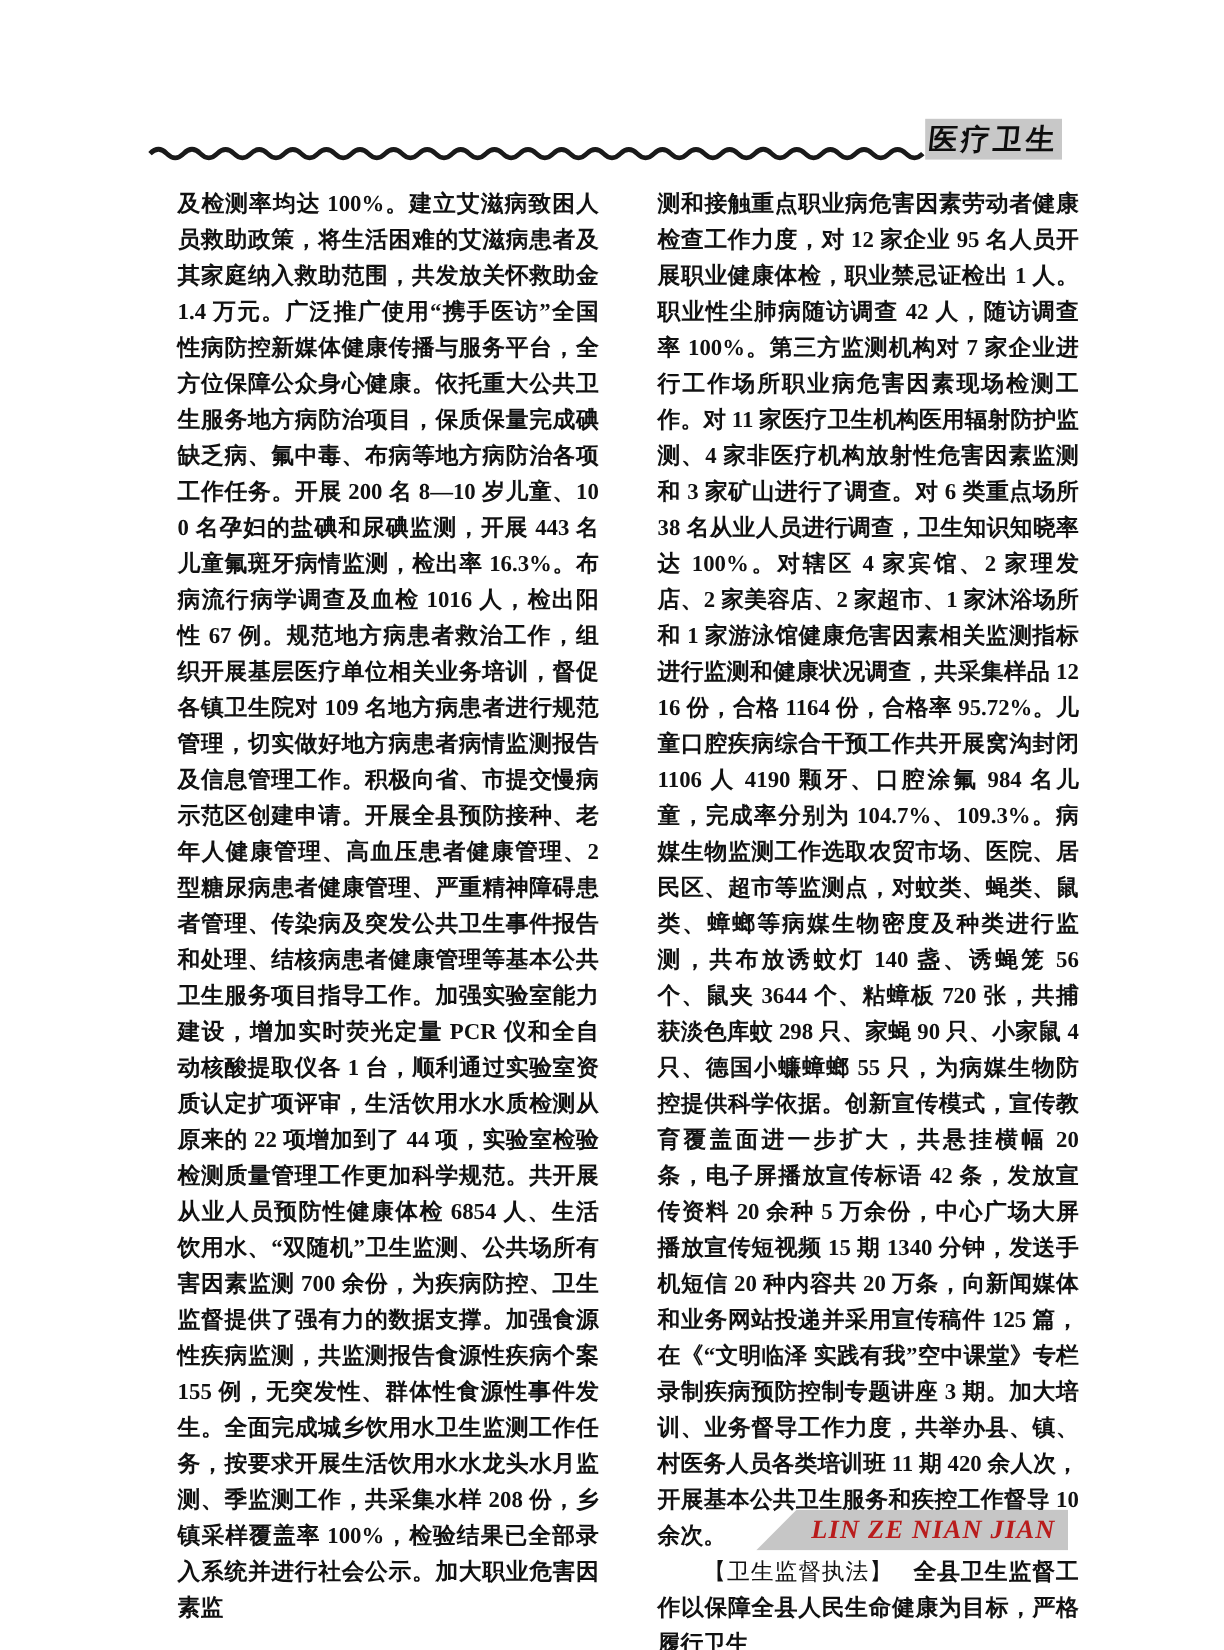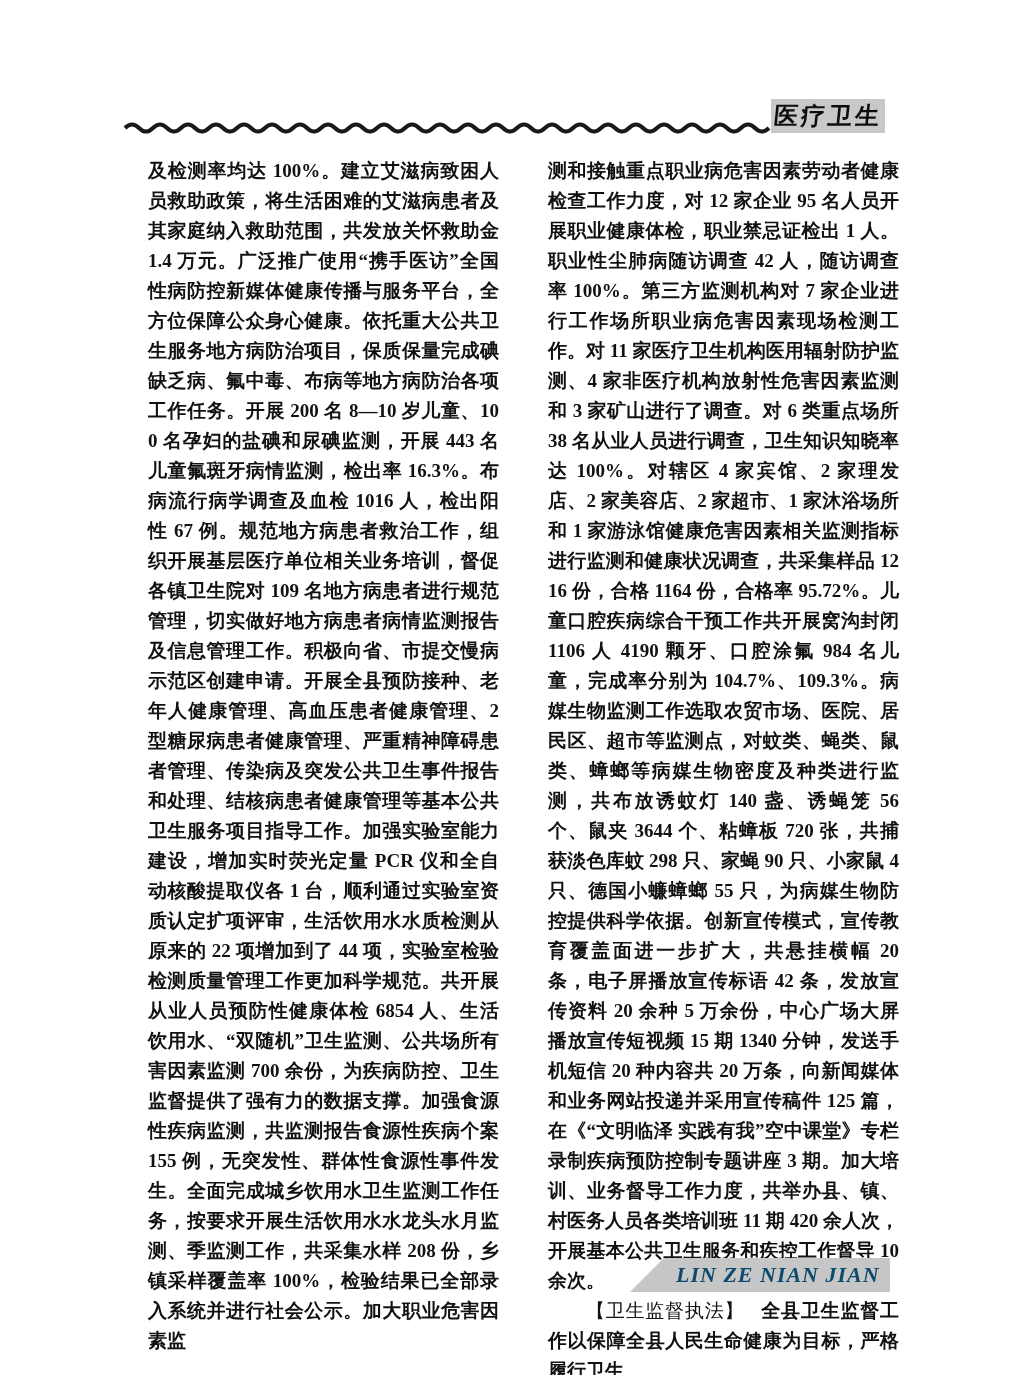--- a/index.html
+++ b/index.html
@@ -80,21 +80,21 @@
     align-items: center;
     padding-left: 46px;
     box-sizing: border-box;
   }
   .footer-band .book-title {
     font-family: "Liberation Serif", "DejaVu Serif", serif;
     font-style: italic;
     font-weight: bold;
     font-size: 22px;
     letter-spacing: 1px;
-    color: #0c4a6e;
+    color: #b91c1c;
     white-space: nowrap;
   }
   .footer-band .page-number {
     font-family: "Liberation Serif", "DejaVu Serif", serif;
     font-weight: bold;
     font-size: 21px;
     color: #222222;
     margin-left: 10px;
   }
 </style>

